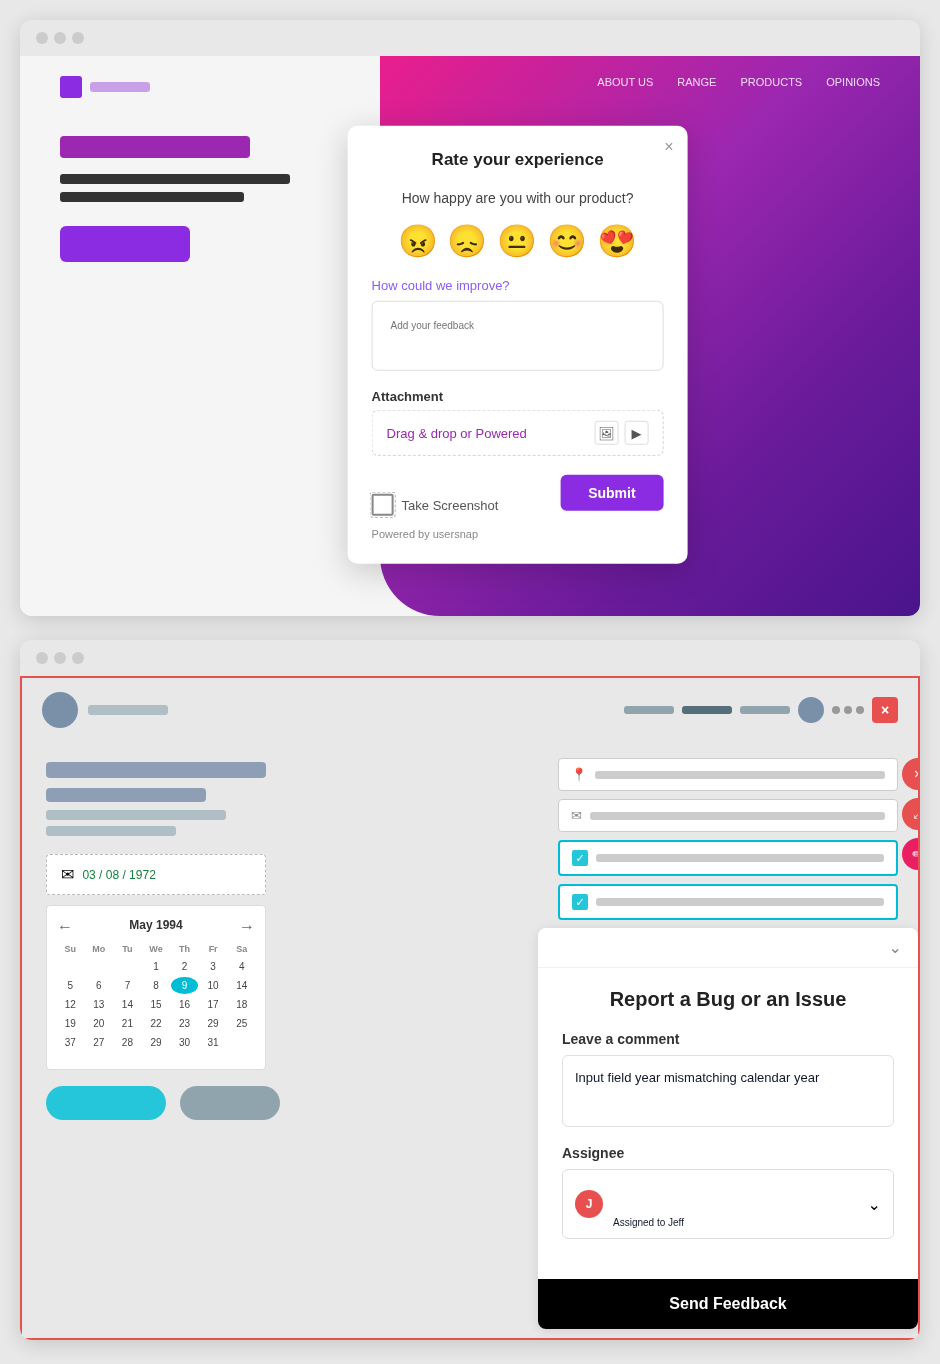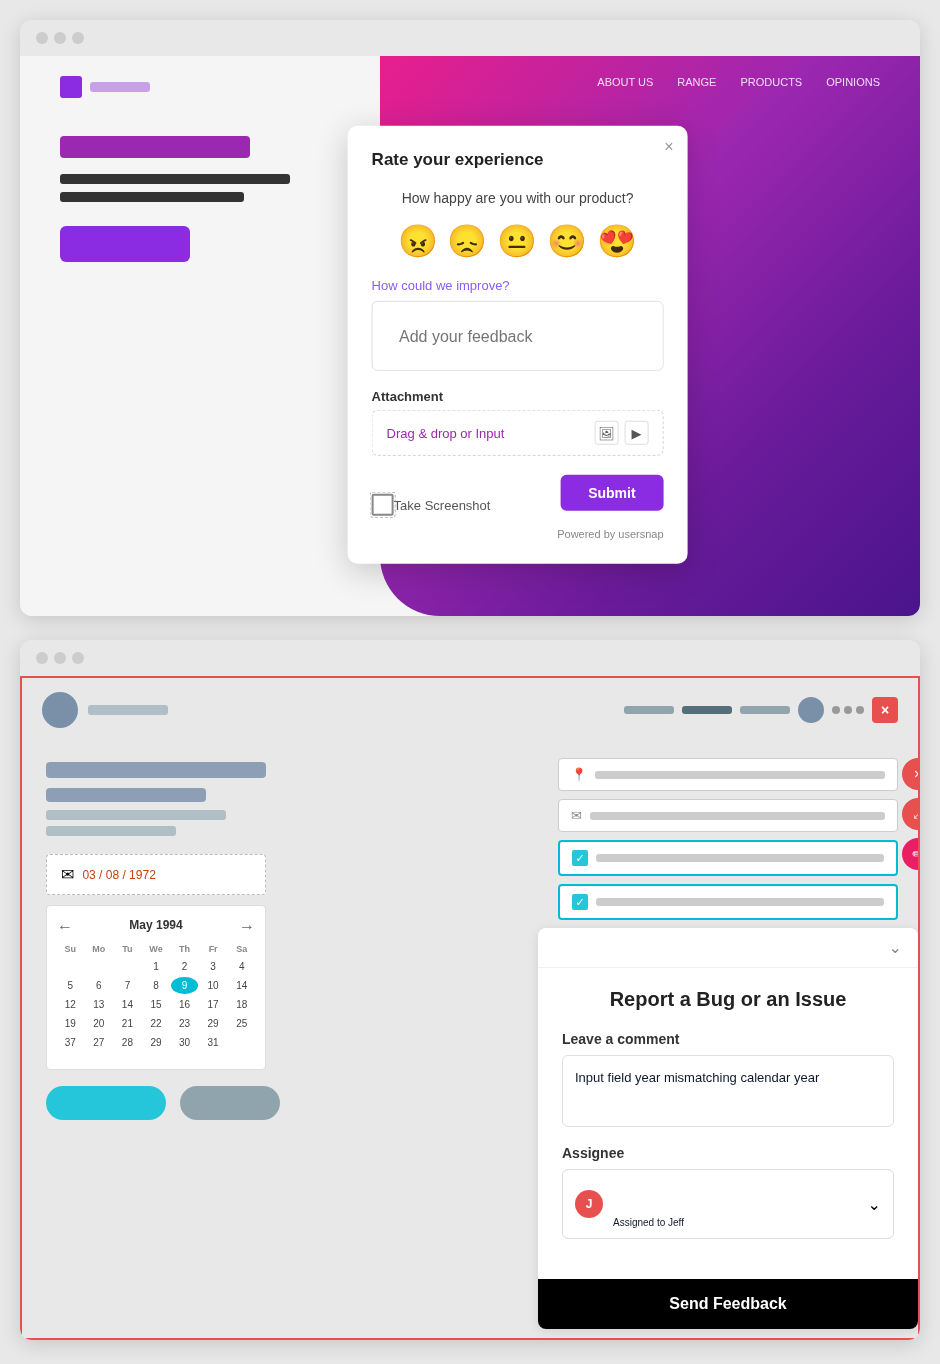--- a/index.html
+++ b/index.html
@@ -116,21 +116,21 @@
       top: 50%;
       transform: translate(-36%, -48%);
       background: white;
       border-radius: 10px;
       box-shadow: 0 8px 32px rgba(0,0,0,0.18);
       width: 340px;
       padding: 24px;
       z-index: 100;
     }
     .modal-title {
-      text-align: left;
+      text-align: center;
       font-size: 17px;
       font-weight: 600;
       color: #222;
       margin-bottom: 20px;
     }
     .modal-close {
       position: absolute;
       top: 12px; right: 14px;
       font-size: 16px;
       color: #999;
@@ -158,22 +158,22 @@
       font-size: 13px;
       font-weight: 400;
       color: #8b5cf6;
       margin-bottom: 8px;
     }
     .modal-textarea {
       width: 100%;
       height: 70px;
       border: 1px solid #ddd;
       border-radius: 6px;
-      padding: 26px;
-      font-size: 16px;
+      padding: 18px;
+      font-size: 10px;
       color: #737373;
       resize: none;
       outline: none;
       font-family: inherit;
       margin-bottom: 14px;
     }
     .attachment-label {
       font-size: 13px;
       font-weight: 600;
       color: #333;
@@ -212,20 +212,21 @@
     }
     .modal-actions {
       display: flex;
       align-items: center;
       justify-content: space-between;
       margin-bottom: 12px;
     }
     .screenshot-btn {
       display: flex;
       align-items: center;
+      gap: 8px;
       font-size: 13px;
       color: #555;
       background: none;
       border: none;
       cursor: pointer;
       margin-top: 24px;
     }
     .screenshot-icon {
       width: 22px; height: 22px;
       border: 2px solid #888;
@@ -245,21 +246,21 @@
       background: #8b2be2;
       color: white;
       border: none;
       border-radius: 6px;
       padding: 10px 28px;
       font-size: 14px;
       font-weight: 600;
       cursor: pointer;
     }
     .powered-by {
-      text-align: right;
+      text-align: left;
       font-size: 11px;
       color: #bbb;
     }
     .powered-by span { color: #888; }
     .red-border-content {
       margin: 0;
       background: #f0f0f0;
       border: 2.5px solid #e85050;
       border-radius: 0;
       min-height: 660px;
@@ -362,21 +363,21 @@
       padding: 10px 14px;
       margin-bottom: 10px;
       display: flex;
       align-items: center;
       gap: 8px;
       background: white;
       width: 220px;
     }
     .date-input-text {
       font-size: 12px;
-      color: #c2410c;
+      color: #15803d;
     }
     .calendar-widget {
       background: white;
       border: 1px solid #ddd;
       border-radius: 4px;
       padding: 10px;
       width: 220px;
     }
     .cal-header {
       display: flex;
@@ -639,21 +640,21 @@
           <span class="emoji">😞</span>
           <span class="emoji">😐</span>
           <span class="emoji">😊</span>
           <span class="emoji">😍</span>
         </div>
         <div class="modal-label">How could we improve?</div>
         <textarea class="modal-textarea" placeholder="Add your feedback" style=""></textarea>
         <div class="attachment-label">Attachment</div>
         <div class="attachment-box">
           <div class="attachment-text">
-            <span>Drag &amp; drop or </span><span>Input</span>
+            <span>Drag &amp; drop or </span><span>Powered</span>
           </div>
           <div class="attachment-icons">
             <button class="attach-icon-btn">🖼</button>
             <button class="attach-icon-btn">▶</button>
           </div>
         </div>
         <div class="modal-actions">
           <button class="screenshot-btn">
             <div class="screenshot-icon"></div>
             <span>Take Screenshot</span>

